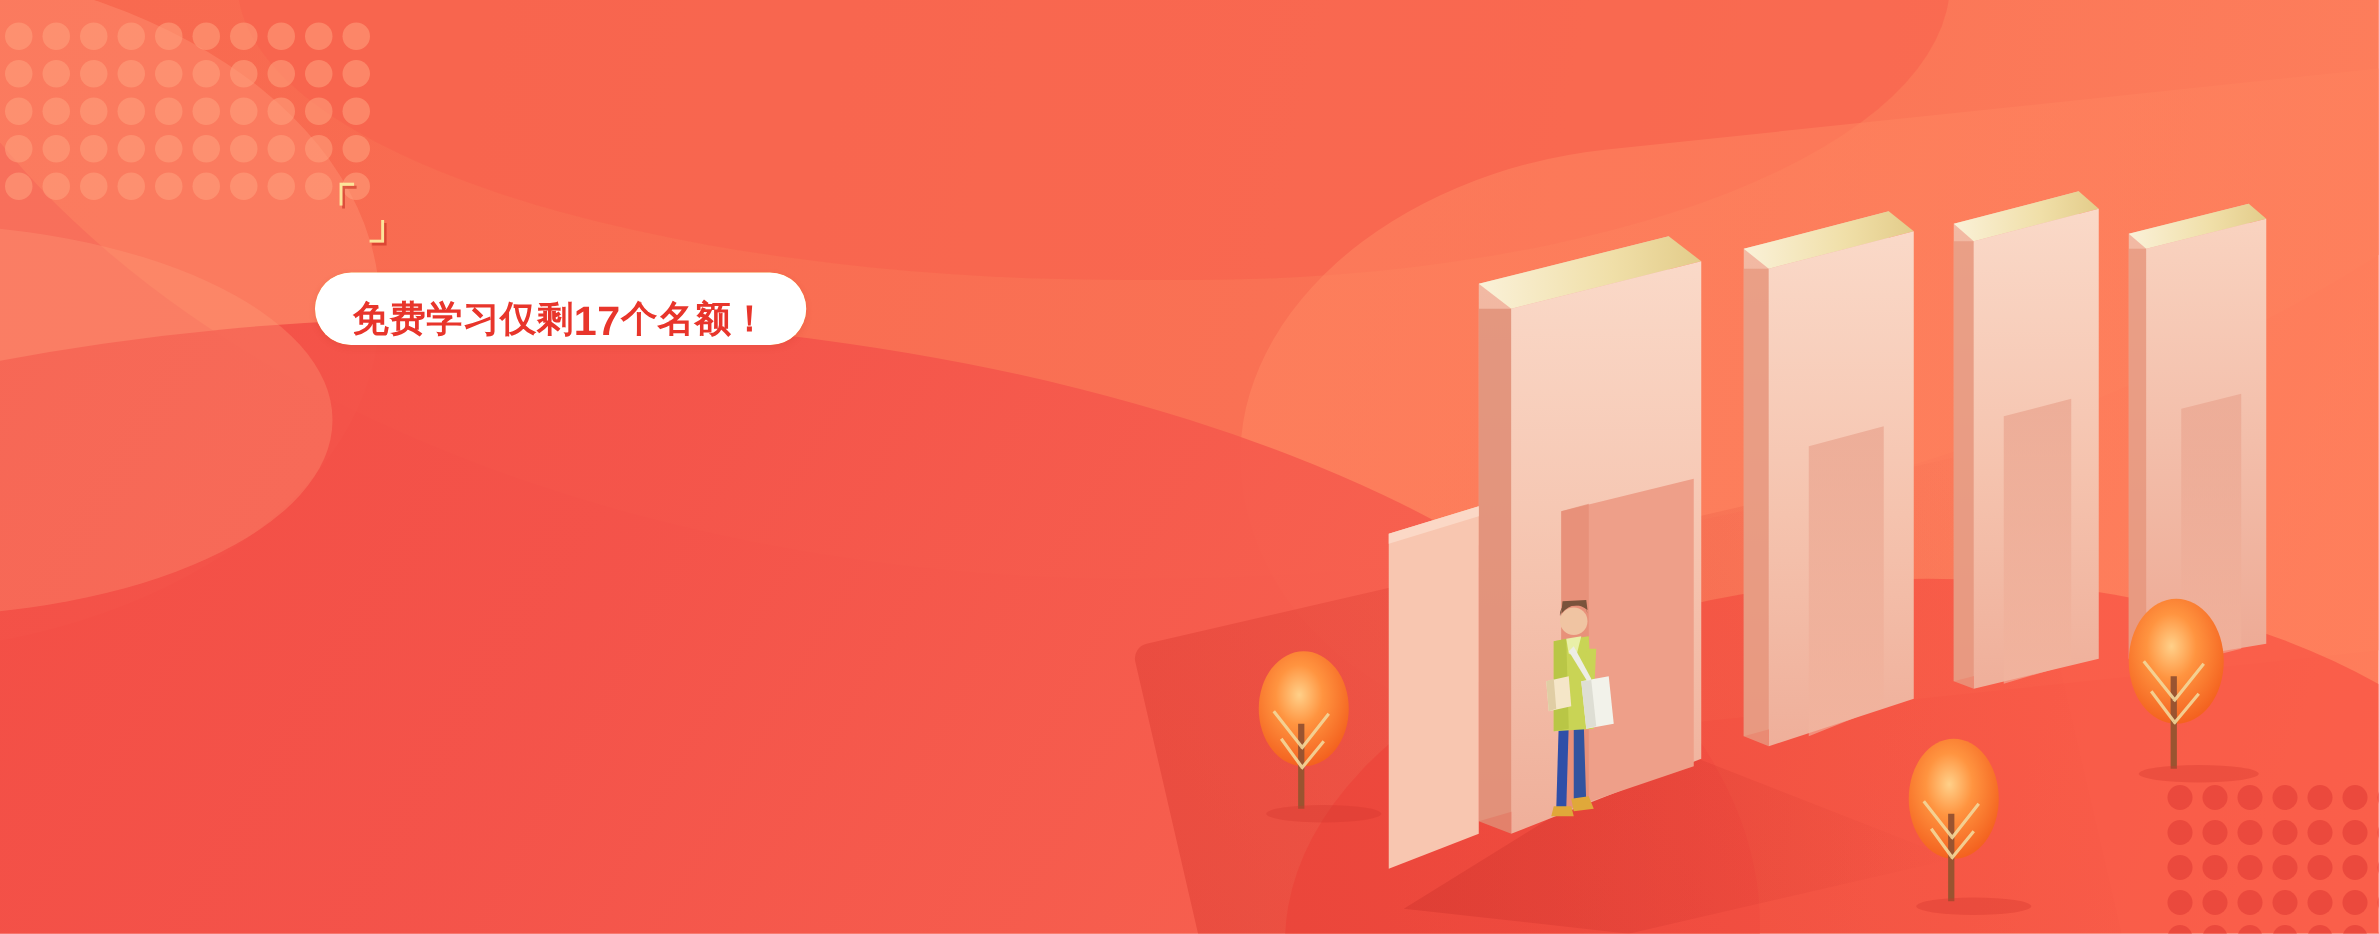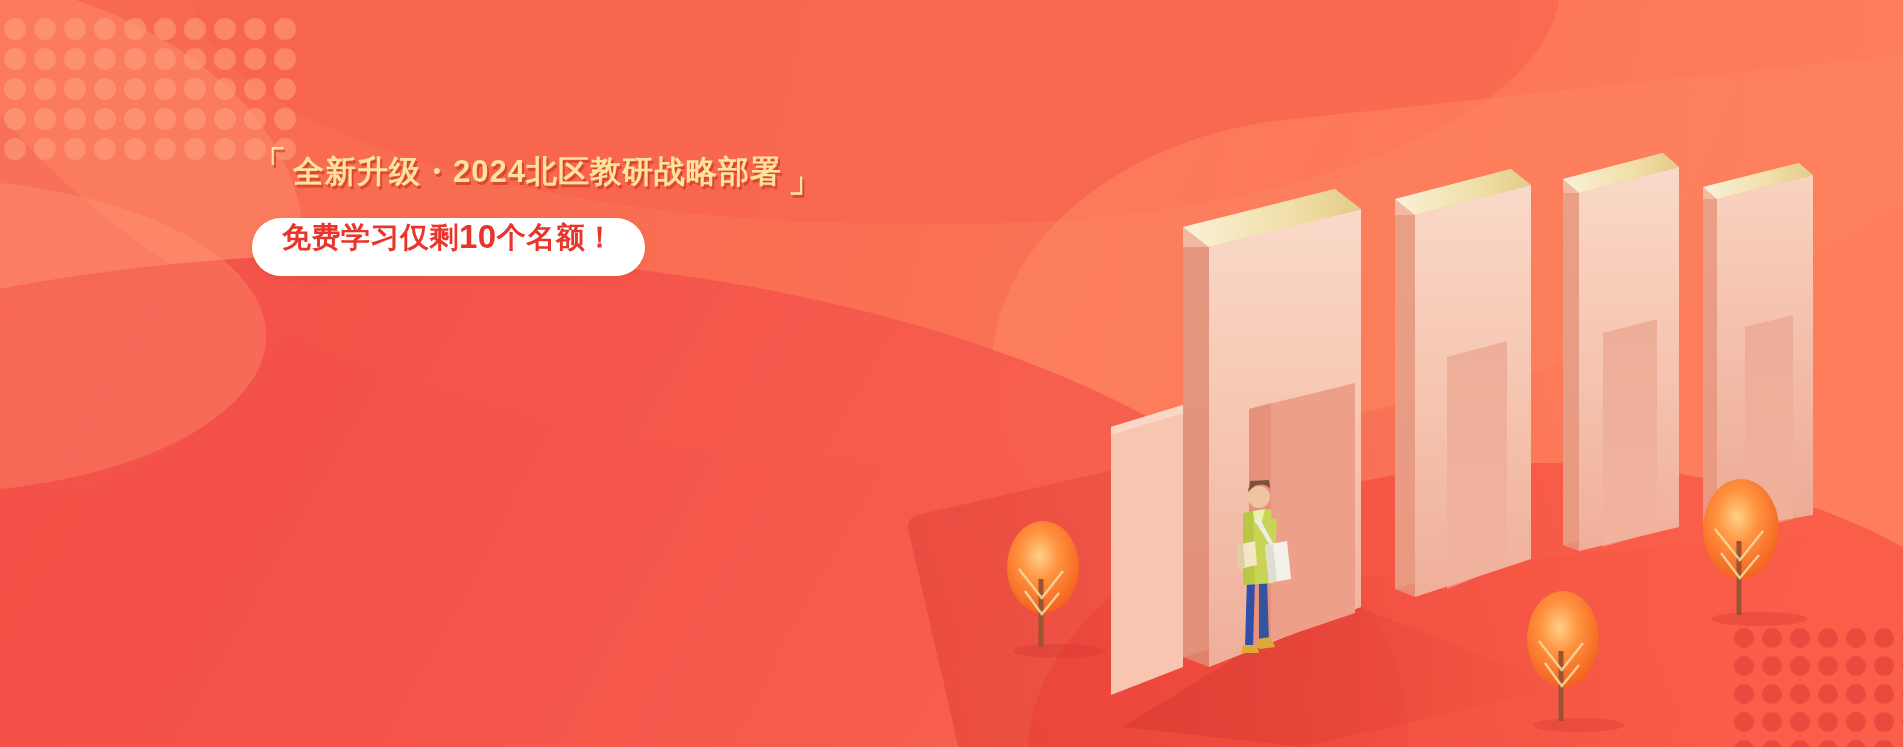--- a/index.html
+++ b/index.html
@@ -151,21 +151,21 @@
   .pill-left{
     display:flex; align-items:center;
     padding:0 24px 0 32px;
     font-size:28px;
     font-weight:700;
     letter-spacing:.5px;
     color:#9C4415;
     white-space:nowrap;
   }
   .pill-right{
-    display:flex; align-items:flex-start;
+    display:flex; align-items:flex-end;
     padding:0 30px;
     background:#FFFFFF;
     border-radius:29px;
     font-size:29px;
     font-weight:800;
     letter-spacing:.5px;
     color:#E8352B;
     white-space:nowrap;
   }
   .pill-right .num{ font-size:33px; font-weight:900; }
@@ -398,27 +398,26 @@
         <path d="M736 432 L712 402 M736 434 L760 404 M736 450 L718 426 M736 452 L756 428" stroke="#F3D79A" stroke-width="2.5" fill="none" opacity=".9"></path>
         <ellipse cx="756" cy="492" rx="48" ry="7" fill="#D4372F" opacity=".35"></ellipse>
       </g>
     </svg>
   </div>
 
   <div class="copy">
 
     <div class="subtitle">
       <span class="bracket open">「</span>
-      <span>全新升级・2024北区教研战略部署</span>
       <span class="bracket close">」</span>
     </div>
 
 
     <div class="pill">
       <span class="pill-right">
         <span>免费学习仅剩</span>
-          <span class="num">10</span>
+          <span class="num">17</span>
           <span>个名额！</span>
       </span>
     </div>
 
   </div>
 </div>
 
 </body></html>

